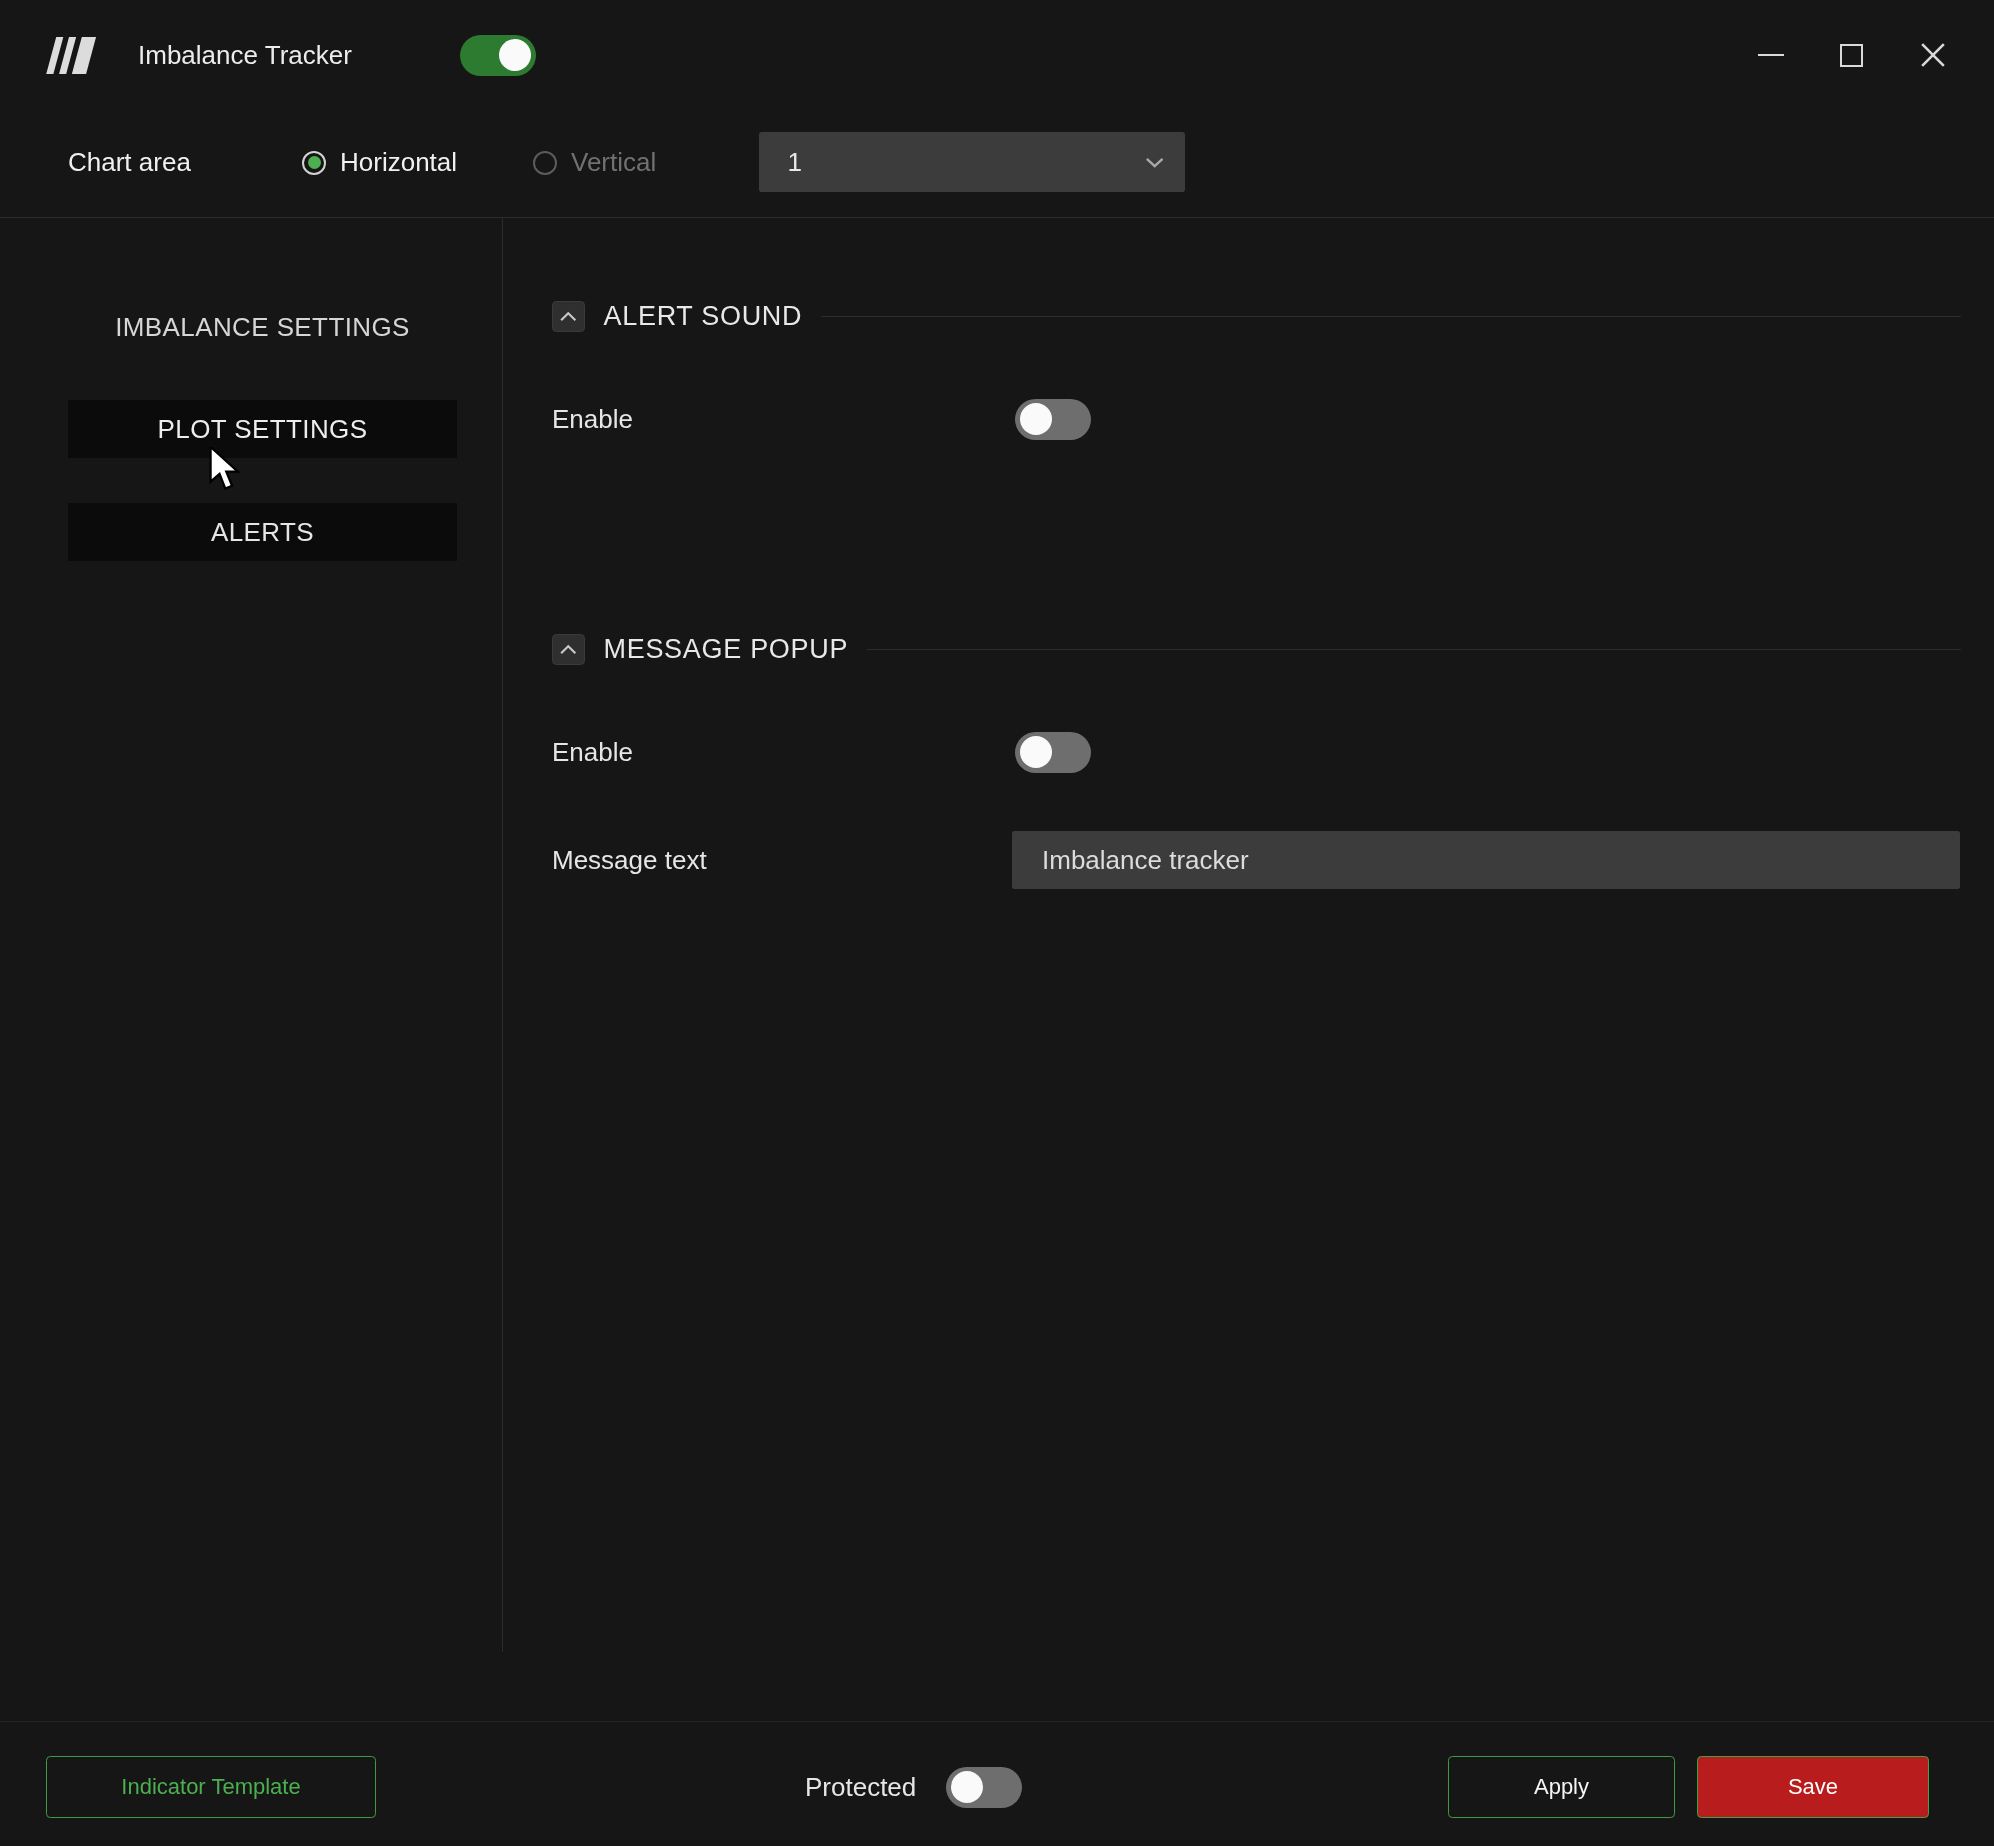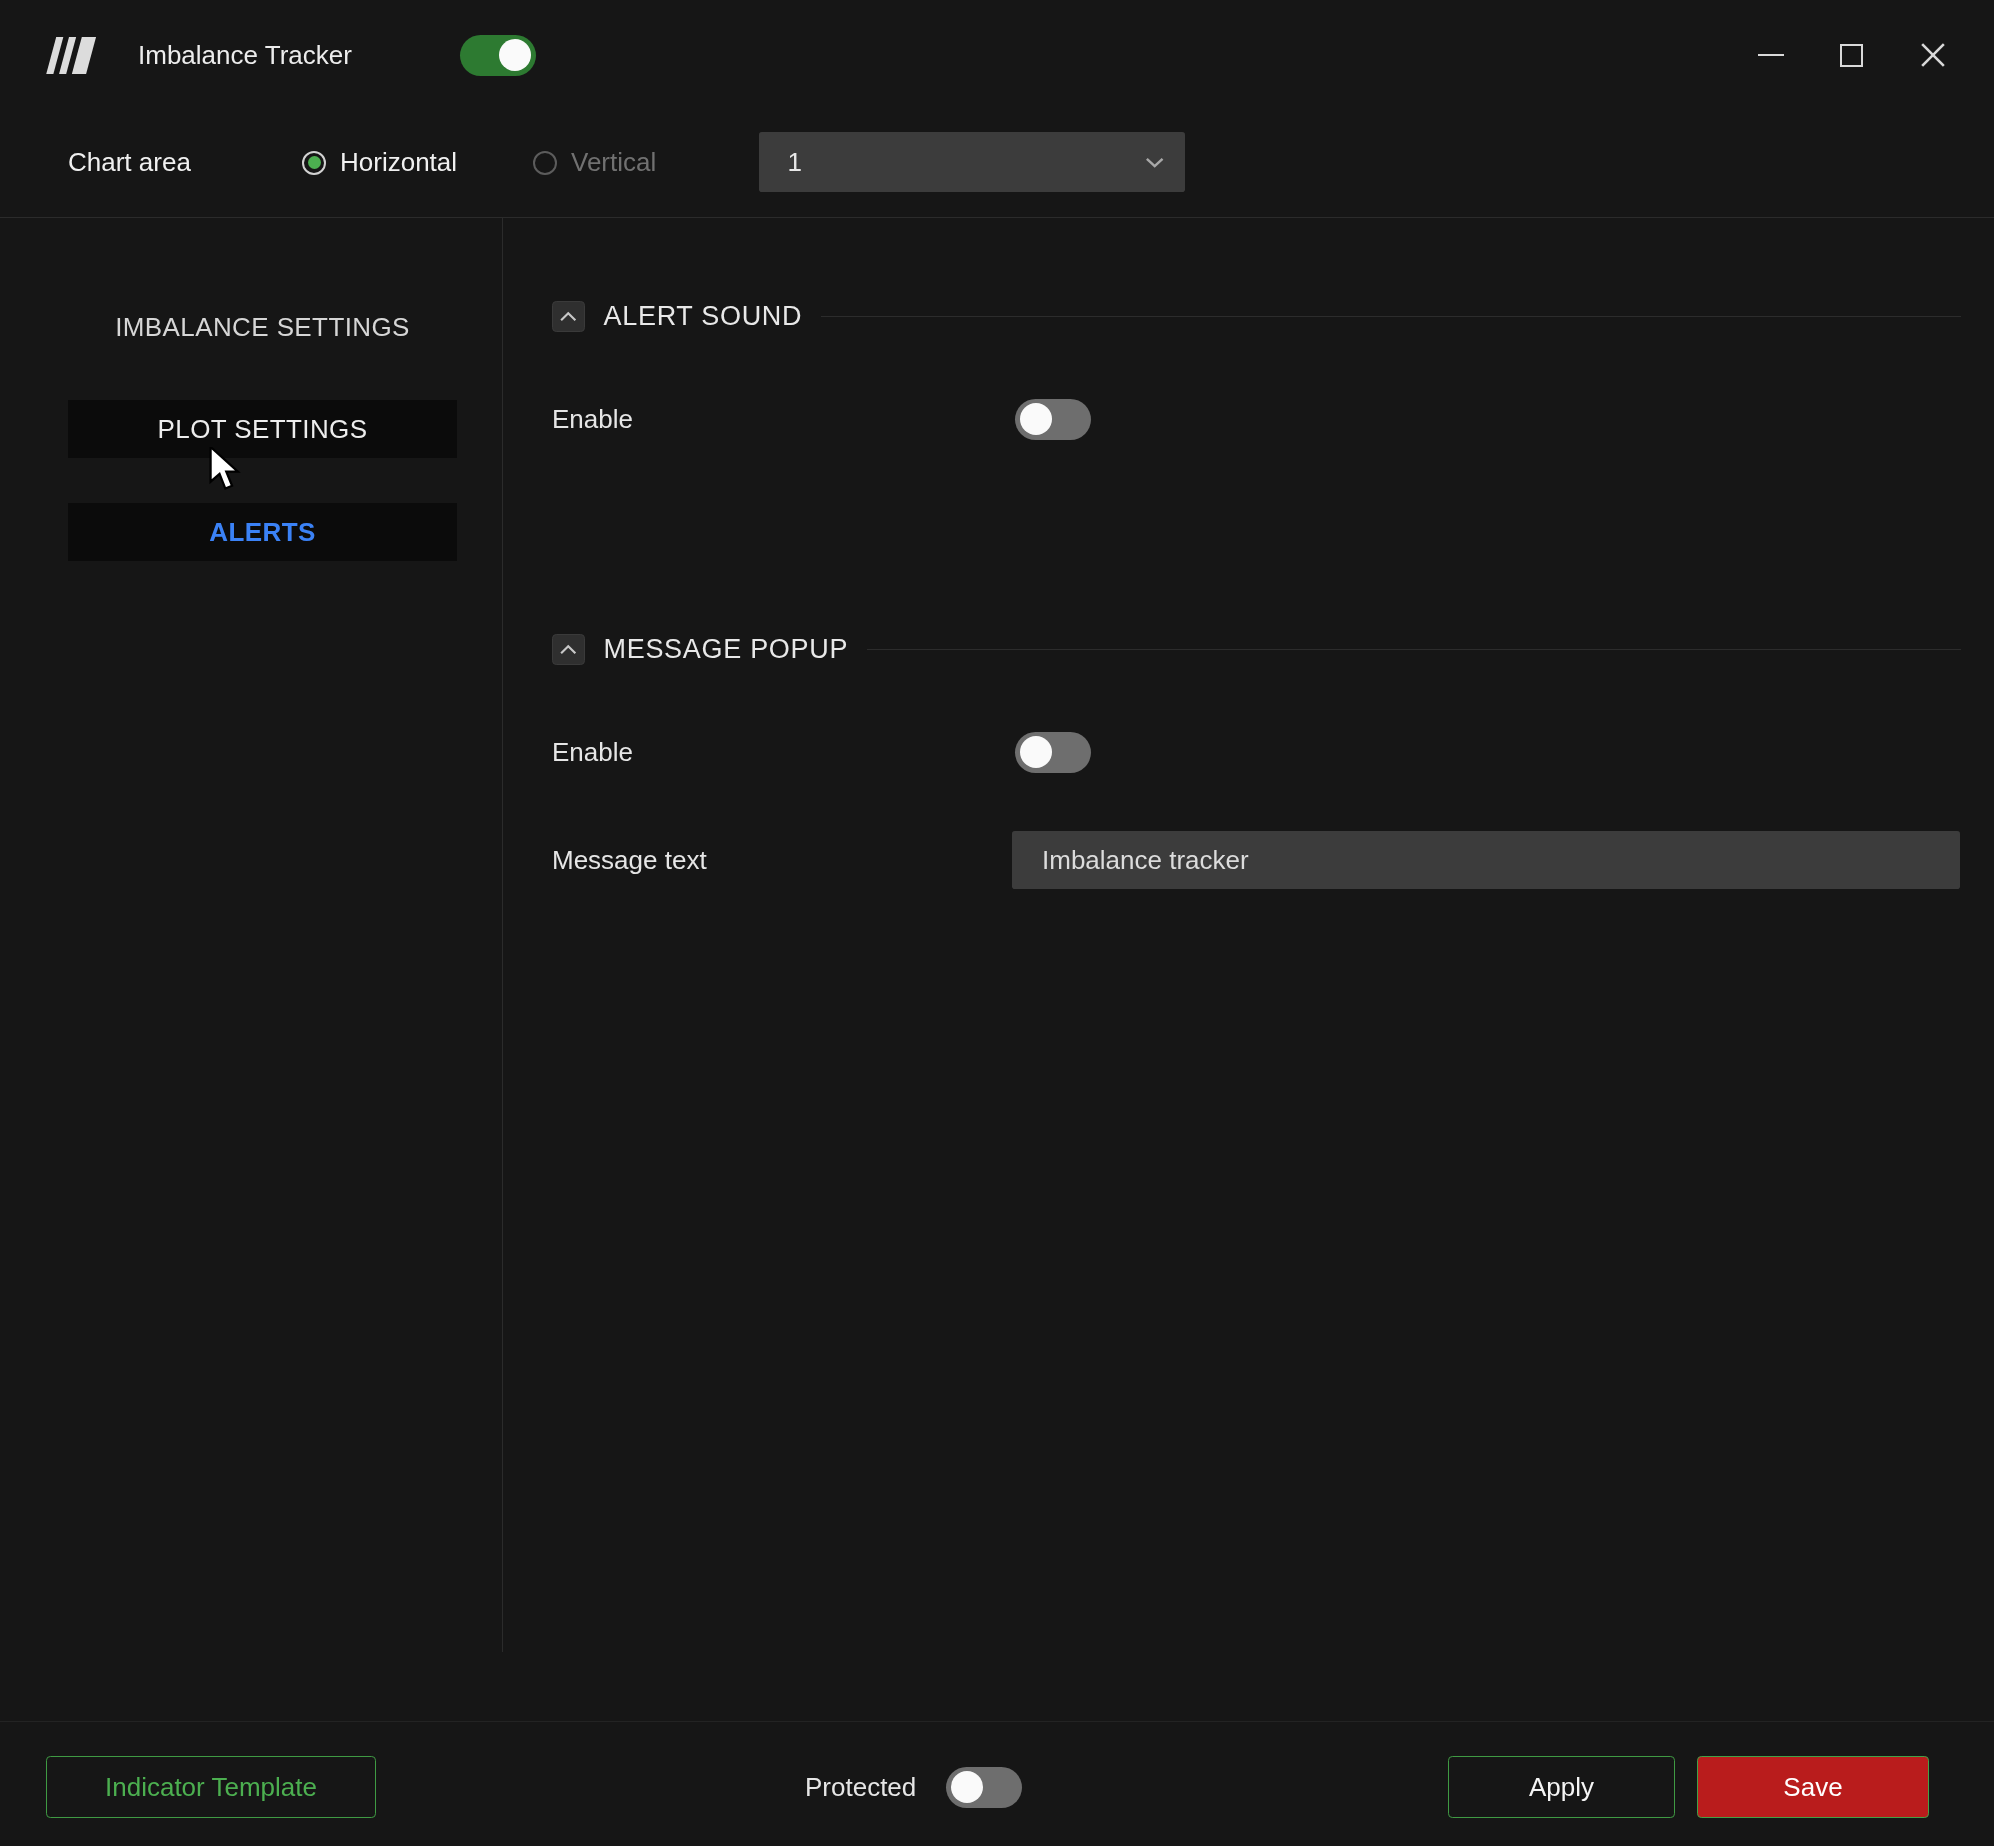--- a/index.html
+++ b/index.html
@@ -42,21 +42,21 @@
 
   .select { background:#3c3c3c; border-radius:2.8px; display:flex; align-items:center; justify-content:space-between; padding:0 20px 0 28.5px; font-size:26px; color:#e8e8e8; cursor:pointer; }
   .chart-select { position:absolute; left:759px; top:22px; width:426px; height:60px; }
 
   .top-divider { position:absolute; top:217px; left:0; width:1995px; height:1.4px; background:#2b2b2b; }
 
   
   .sidebar { position:absolute; left:0; top:217px; width:502px; height:1504px; }
   .side-item { position:absolute; left:68px; width:389px; height:58px; display:flex; align-items:center; justify-content:center; font-size:26px; color:#d6d6d6; letter-spacing:0.4px; cursor:pointer; }
   .side-item.boxed { background:#0b0b0b; color:#ededed; }
-  .side-item.active { font-weight:bold; color:#3b82f6; }
+  .side-item.active { font-weight:normal; color:#e5e5e5; }
   .side-plain { top:81px; }
   .side-plot { top:183px; }
   .side-alerts { top:286px; }
   .v-divider { position:absolute; left:502px; top:217px; width:1.4px; height:1435px; background:#2b2b2b; }
 
   
   .content { position:absolute; left:552px; top:217px; width:1409px; height:1504px; }
   .section-header { position:absolute; left:0; right:0; height:33px; display:flex; align-items:center; }
   .collapse-btn { width:33px; height:31px; background:#2f2f2f; border:0.7px solid #3a3a3a; border-radius:4.3px; display:flex; align-items:center; justify-content:center; cursor:pointer; flex:0 0 auto; }
   .section-title { margin-left:18.5px; font-size:27px; letter-spacing:0.7px; color:#e8e8e8; white-space:nowrap; }
@@ -70,21 +70,21 @@
   .fr-3 { top:515px; height:41px; }
   .fr-4 { top:614px; height:58px; }
   .row-label { width:460px; font-size:26px; color:#e6e6e6; flex:0 0 auto; }
   .row-control { flex:1; height:100%; position:relative; display:flex; align-items:center; }
   .row-control .toggle { margin-left:2.8px; }
   .row-select { width:100%; height:100%; }
   .text-input { width:100%; height:100%; background:#3c3c3c; border:none; border-radius:2.8px; padding:0 30px; font-size:26px; color:#dcdcdc; font-family:"Liberation Sans", sans-serif; outline:none; }
 
   
   .footer { position:absolute; left:0; top:1721px; width:1995px; height:126px; border-top:0.7px solid #232323; }
-  .btn { position:absolute; top:34px; height:62px; border-radius:4.3px; font-size:26px; font-family:"Liberation Sans", sans-serif; cursor:pointer; display:flex; align-items:center; justify-content:center; }
+  .btn { position:absolute; top:34px; height:62px; border-radius:4.3px; font-size:22px; font-family:"Liberation Sans", sans-serif; cursor:pointer; display:flex; align-items:center; justify-content:center; }
   .btn-template { left:46px; width:330px; background:transparent; border:1.4px solid #3f9a43; color:#4caf50; }
   .btn-apply { left:1448px; width:227px; background:transparent; border:1.4px solid #3f9a43; color:#f5f5f5; }
   .btn-save { left:1697px; width:232px; background:#b91c1c; border:1.4px solid #43a047; color:#ffffff; }
   .protected-group { position:absolute; left:805px; top:45px; height:41px; display:flex; align-items:center; gap:30px; }
   .protected-label { font-size:26px; color:#e6e6e6; }
 
   
   .cursor { position:absolute; left:208px; top:447px; z-index:50; pointer-events:none; }
 </style>
 </head>

